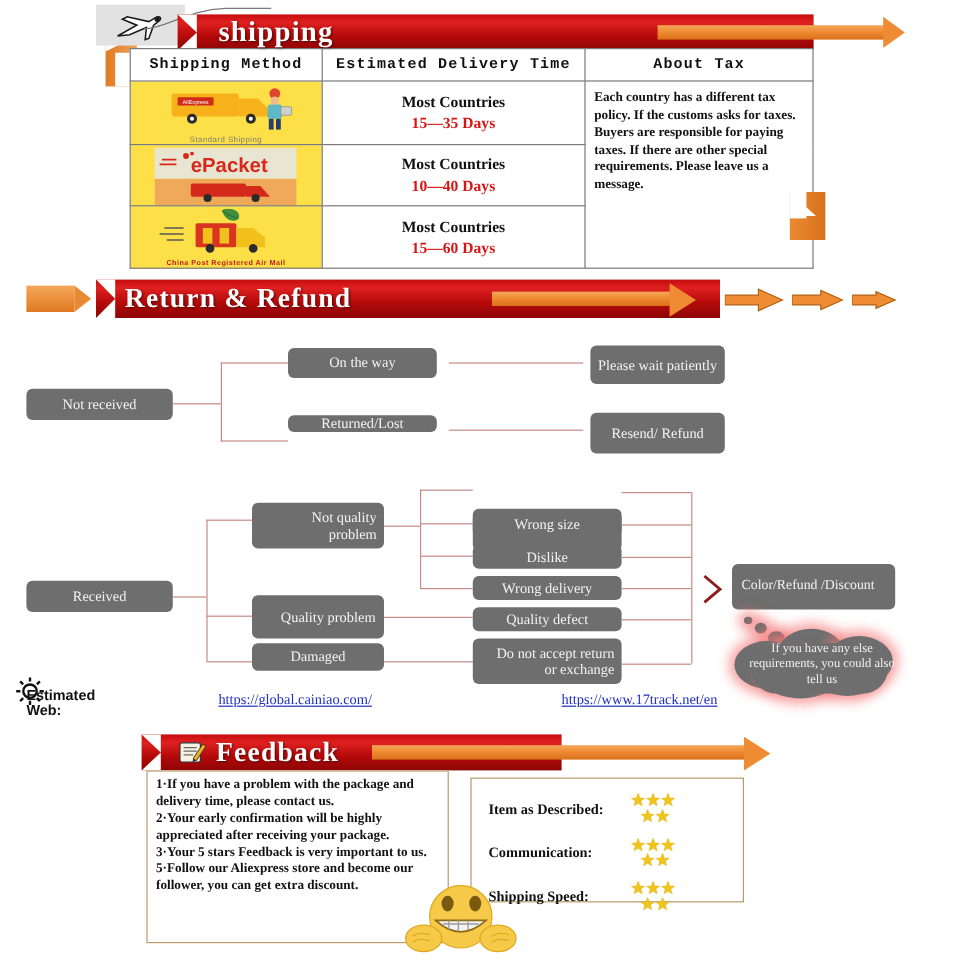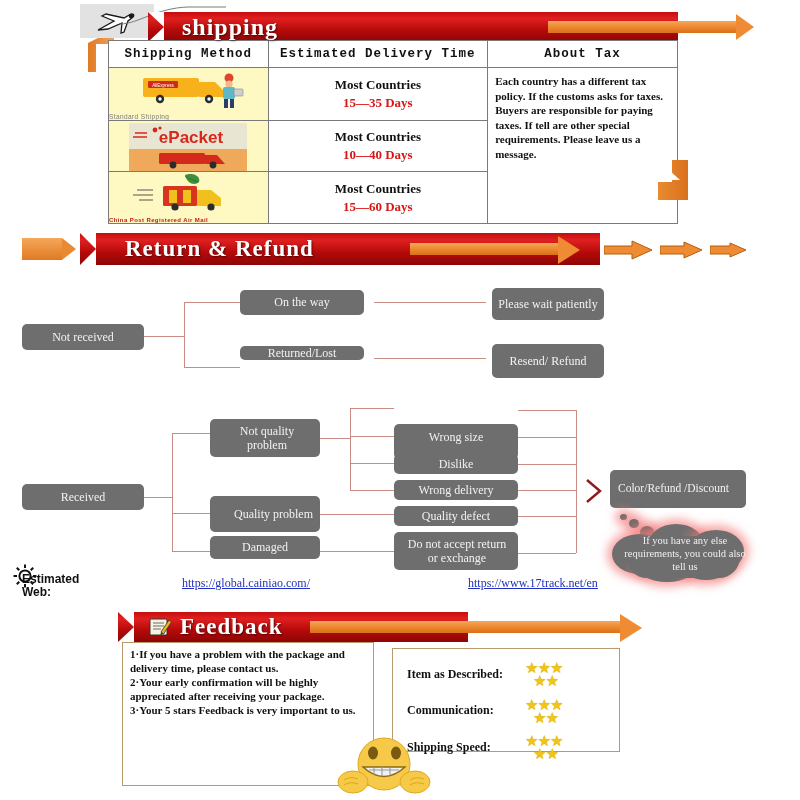--- a/index.html
+++ b/index.html
@@ -43,35 +43,35 @@
   .th-cell{
     font-family:"Liberation Mono", monospace;font-size:12.5px;font-weight:bold;
     color:#111;text-align:center;letter-spacing:1px;height:24px;
   }
   .eta{text-align:center;font-family:"Liberation Serif",serif;font-weight:bold;font-size:13px;color:#111;line-height:1.35;}
   .eta .days{color:#d81414;}
   .tax{
     font-family:"Liberation Serif",serif;font-weight:bold;font-size:11px;
     color:#111;line-height:1.32;padding:6px 7px;vertical-align:top;
   }
-  .method{padding:0;vertical-align:middle;background:#fef9c3;}
+  .method{padding:0;text-align:center;vertical-align:middle;background:#fde047;}
 
   
   .mimg{width:146px;height:42px;position:relative;margin:2px auto 0;}
   .mcap{font-family:"Liberation Sans",sans-serif;font-size:6.5px;color:#7a7a7a;letter-spacing:.4px;margin-top:1px;}
   .mcap.red{color:#c01c14;font-weight:bold;}
 
   
   .gbox{
     position:absolute;background:#6e6e6e;border-radius:5px;color:#f2f2f2;
     font-family:"Liberation Serif",serif;font-size:12px;
     display:flex;align-items:center;justify-content:center;text-align:right;
     line-height:1.2;padding:2px 6px;box-sizing:border-box;
   }
-  .gbox.left{justify-content:flex-start;text-align:center;}
+  .gbox.left{justify-content:flex-start;text-align:right;}
   .conn{position:absolute;background:#c98b85;}
   .connv{position:absolute;background:#c98b85;width:1px;}
 
   
   .cloud{
     position:absolute;background:#6e6e6e;border-radius:50%;
     box-shadow:0 0 10px 5px rgba(245,120,120,.65);
   }
   .cloudtxt{
     position:absolute;z-index:6;color:#f0f0f0;text-align:center;
@@ -157,21 +157,21 @@
           <rect x="115" y="29" width="4" height="9" fill="#2b3d6b"></rect>
           <rect x="119" y="19" width="9" height="7" rx="1" fill="#cfcfcf" stroke="#888" stroke-width=".6"></rect>
         </svg>
       </div>
       <div class="mcap">Standard Shipping</div>
     </td>
     <td class="eta">
       <div>Most Countries</div>
       <div class="days">15—35 Days</div>
     </td>
-    <td class="tax" rowspan="3">Each country has a different tax policy. If the customs asks for taxes. Buyers are responsible for paying taxes.  If tell are other special requirements. Please leave us a message.</td>
+    <td class="tax" rowspan="3">Each country has a different tax policy. If the customs asks for taxes. Buyers are responsible for paying taxes.  If there are other special requirements. Please leave us a message.</td>
   </tr>
 
   <tr>
     <td class="method" style="height:46px;">
       <div class="mimg" style="height:48px;">
         <svg width="146" height="48" viewBox="0 0 146 48">
           <rect x="14" y="0" width="118" height="26" fill="#e8e6d2"></rect>
           <rect x="14" y="26" width="118" height="22" fill="#f0a85a"></rect>
           <circle cx="40" cy="7" r="2.4" fill="#d8281c"></circle>
           <circle cx="45" cy="5" r="1.6" fill="#d8281c"></circle>
@@ -223,21 +223,21 @@
 
 <div class="abs" style="left:22px;top:238px;width:40px;height:22px;
             background:linear-gradient(180deg,#f4a75a,#e07a22);"></div>
 <div class="abs" style="left:62px;top:238px;width:0;height:0;
             border-top:11px solid transparent;border-bottom:11px solid transparent;
             border-left:14px solid #e88a33;"></div>
 
 <div class="ribbon" style="left:80px;top:233px;width:520px;height:32px;">
   <div class="rbody" style="height:32px;"></div>
   <div class="rnotch" style="border-top-width:16px;border-bottom-width:16px;"></div>
-  <div class="rtitle" style="margin-left:45px;font-size:23px;">Return &amp; Refund</div>
+  <div class="rtitle" style="margin-left:24px;font-size:23px;">Return &amp; Refund</div>
 </div>
 <div class="obar" style="left:410px;top:243px;width:150px;"></div>
 <div class="ohead" style="left:558px;top:236px;border-top-width:14px;border-bottom-width:14px;border-left-width:22px;"></div>
 
 <div class="abs" style="left:604px;top:240px;">
   <svg width="50" height="20" viewBox="0 0 50 20">
     <path d="M0 6 h28 v-5 l20 9 -20 9 v-5 H0 z" fill="#ee8b33" stroke="#b35f10" stroke-width="1"></path>
   </svg>
 </div>
 <div class="abs" style="left:660px;top:241px;">
@@ -356,20 +356,21 @@
   <div class="rtitle" style="margin-left:62px;font-size:23px;">Feedback</div>
 </div>
 <div class="obar" style="left:310px;top:621px;width:312px;"></div>
 <div class="ohead" style="left:620px;top:614px;border-top-width:14px;border-bottom-width:14px;border-left-width:22px;"></div>
 
 <div class="fbbox" style="left:122px;top:642px;width:252px;height:144px;">
   <div class="fbtext">
     <div>1·If you have a problem with the package and delivery time, please contact us.</div>
     <div>2·Your early confirmation will be highly appreciated after receiving your package.</div>
     <div>3·Your 5 stars Feedback is very important to us.</div>
+    <div>5·Follow our Aliexpress store and become our follower, you can get extra discount.</div>
   </div>
 </div>
 
 <div class="fbbox" style="left:392px;top:648px;width:228px;height:104px;padding:12px 0 0 14px;">
   <div class="rate-row" style="margin-bottom:10px;">
     <div class="rate-label">Item as Described:</div>
     <div class="stars">
       <div><span class="star">★</span><span class="star">★</span><span class="star">★</span></div>
       <div style="padding-left:8px;"><span class="star">★</span><span class="star">★</span></div>
     </div>

